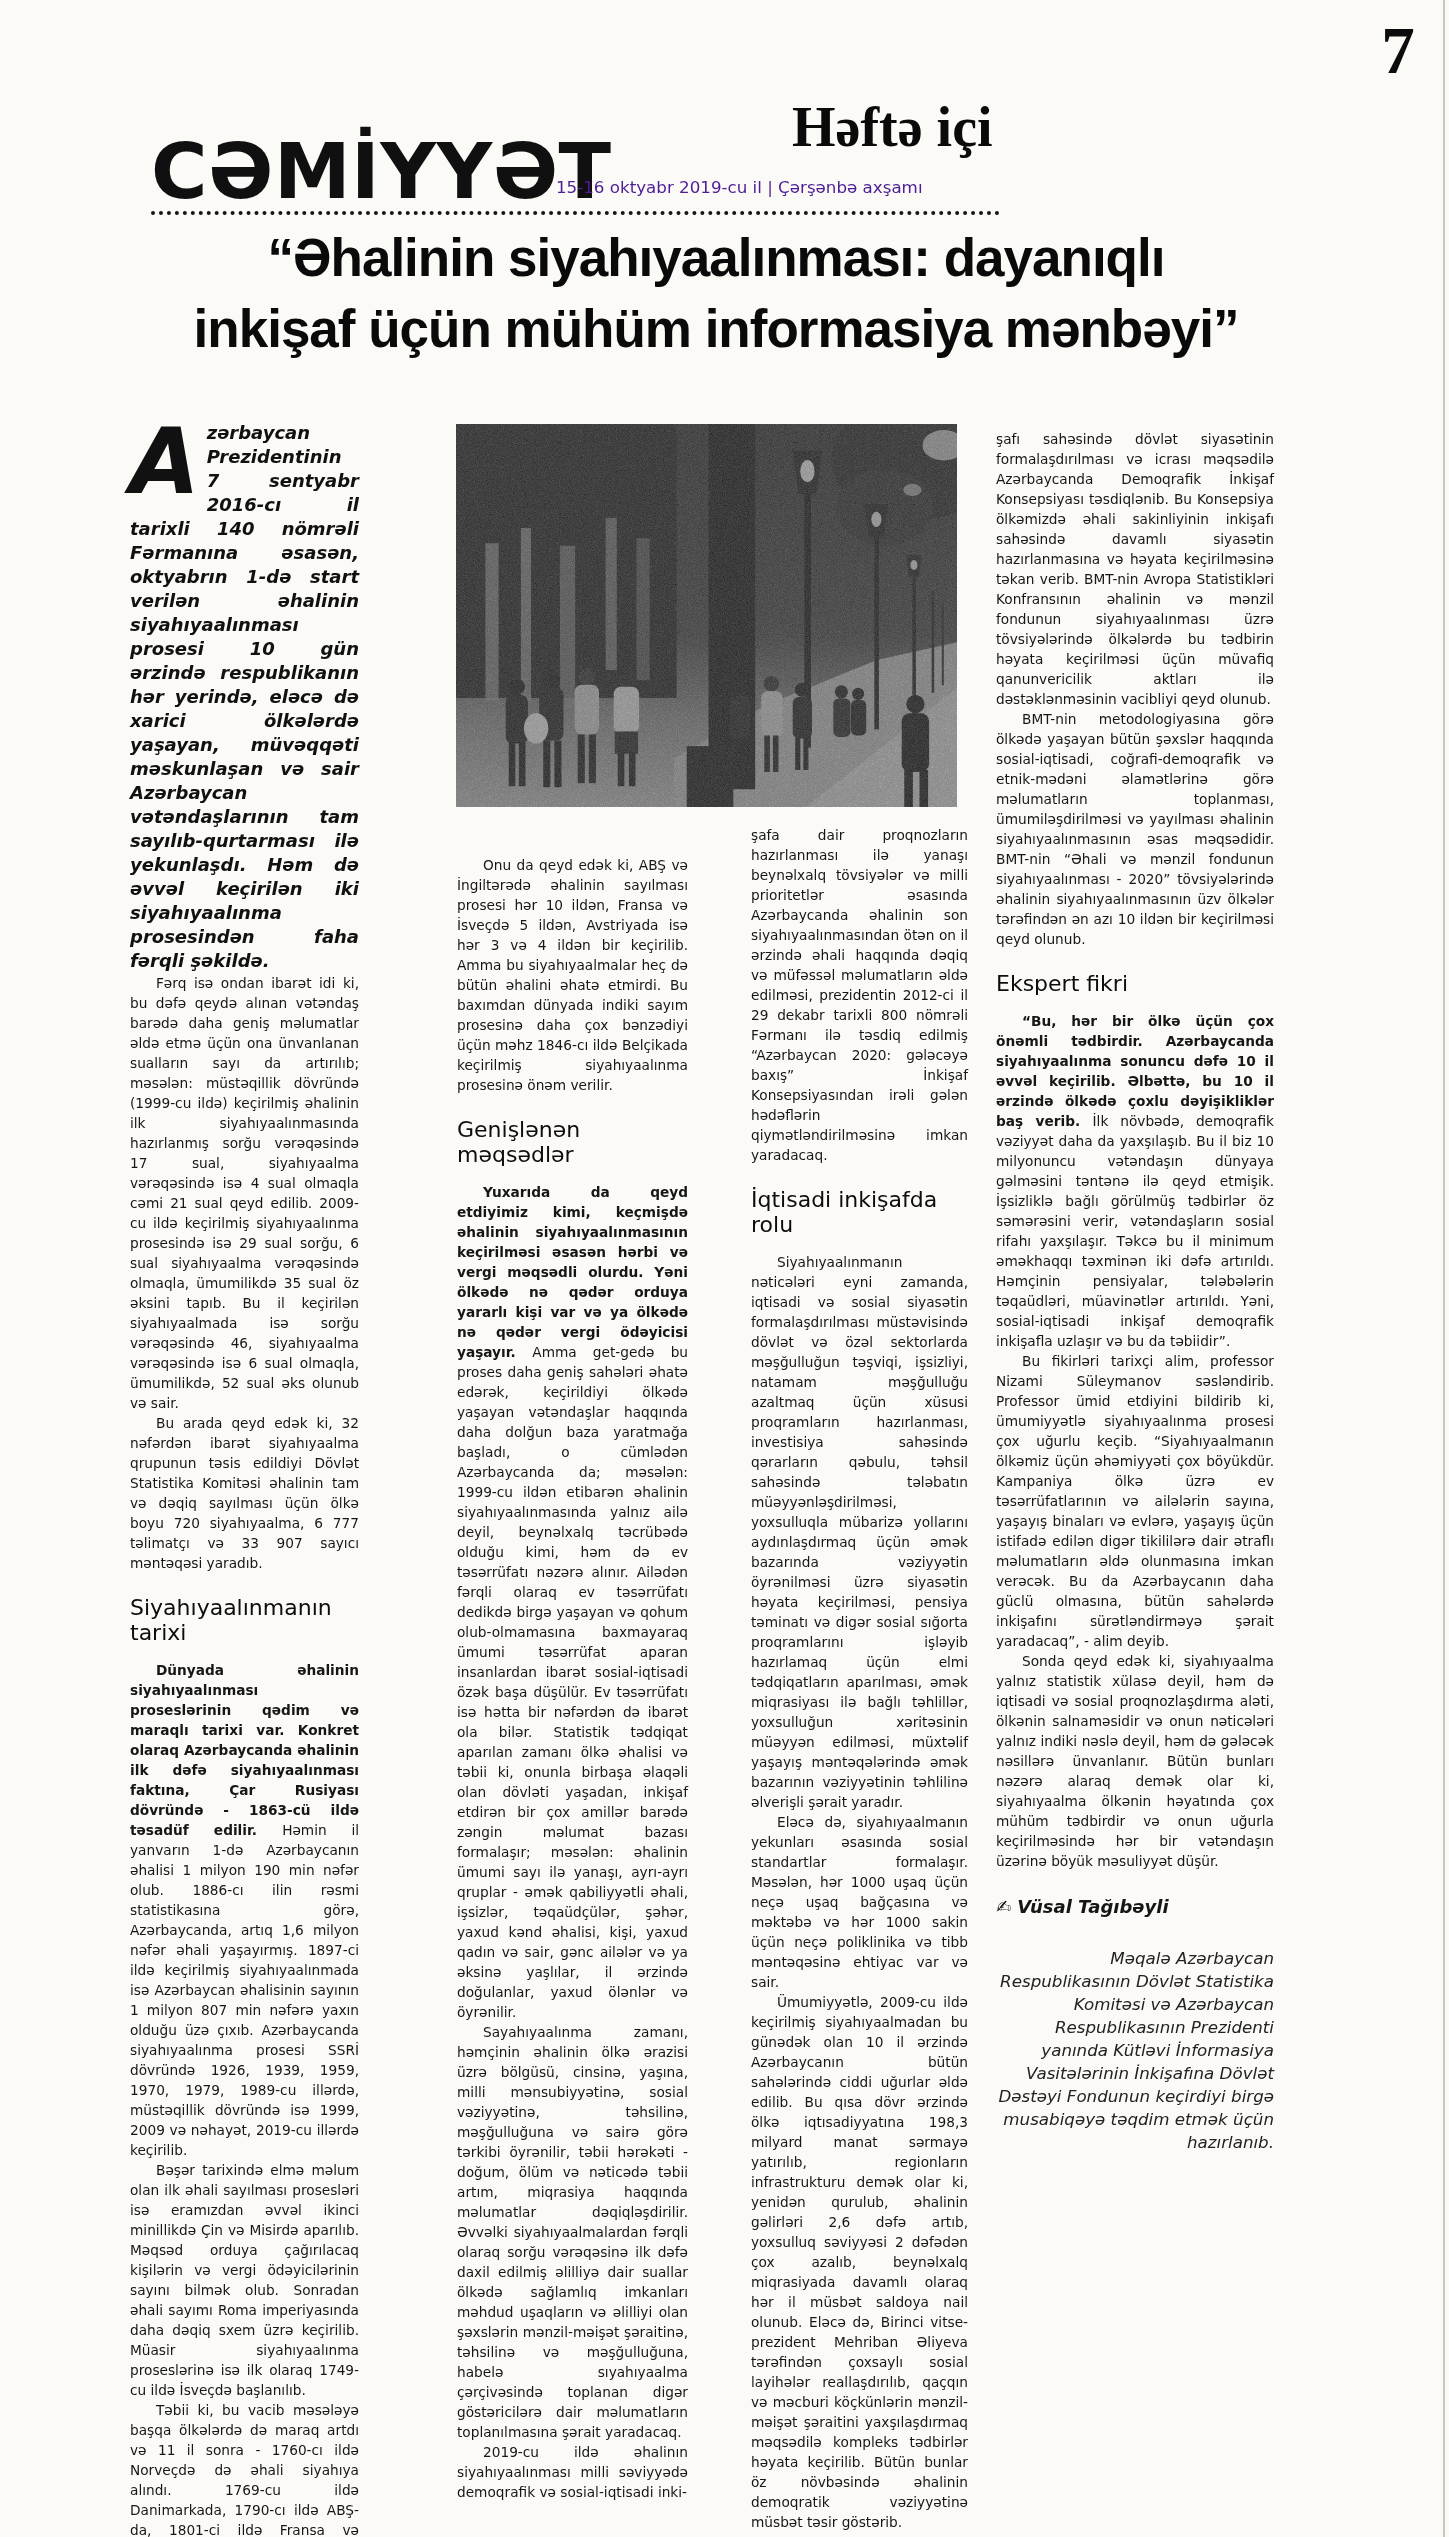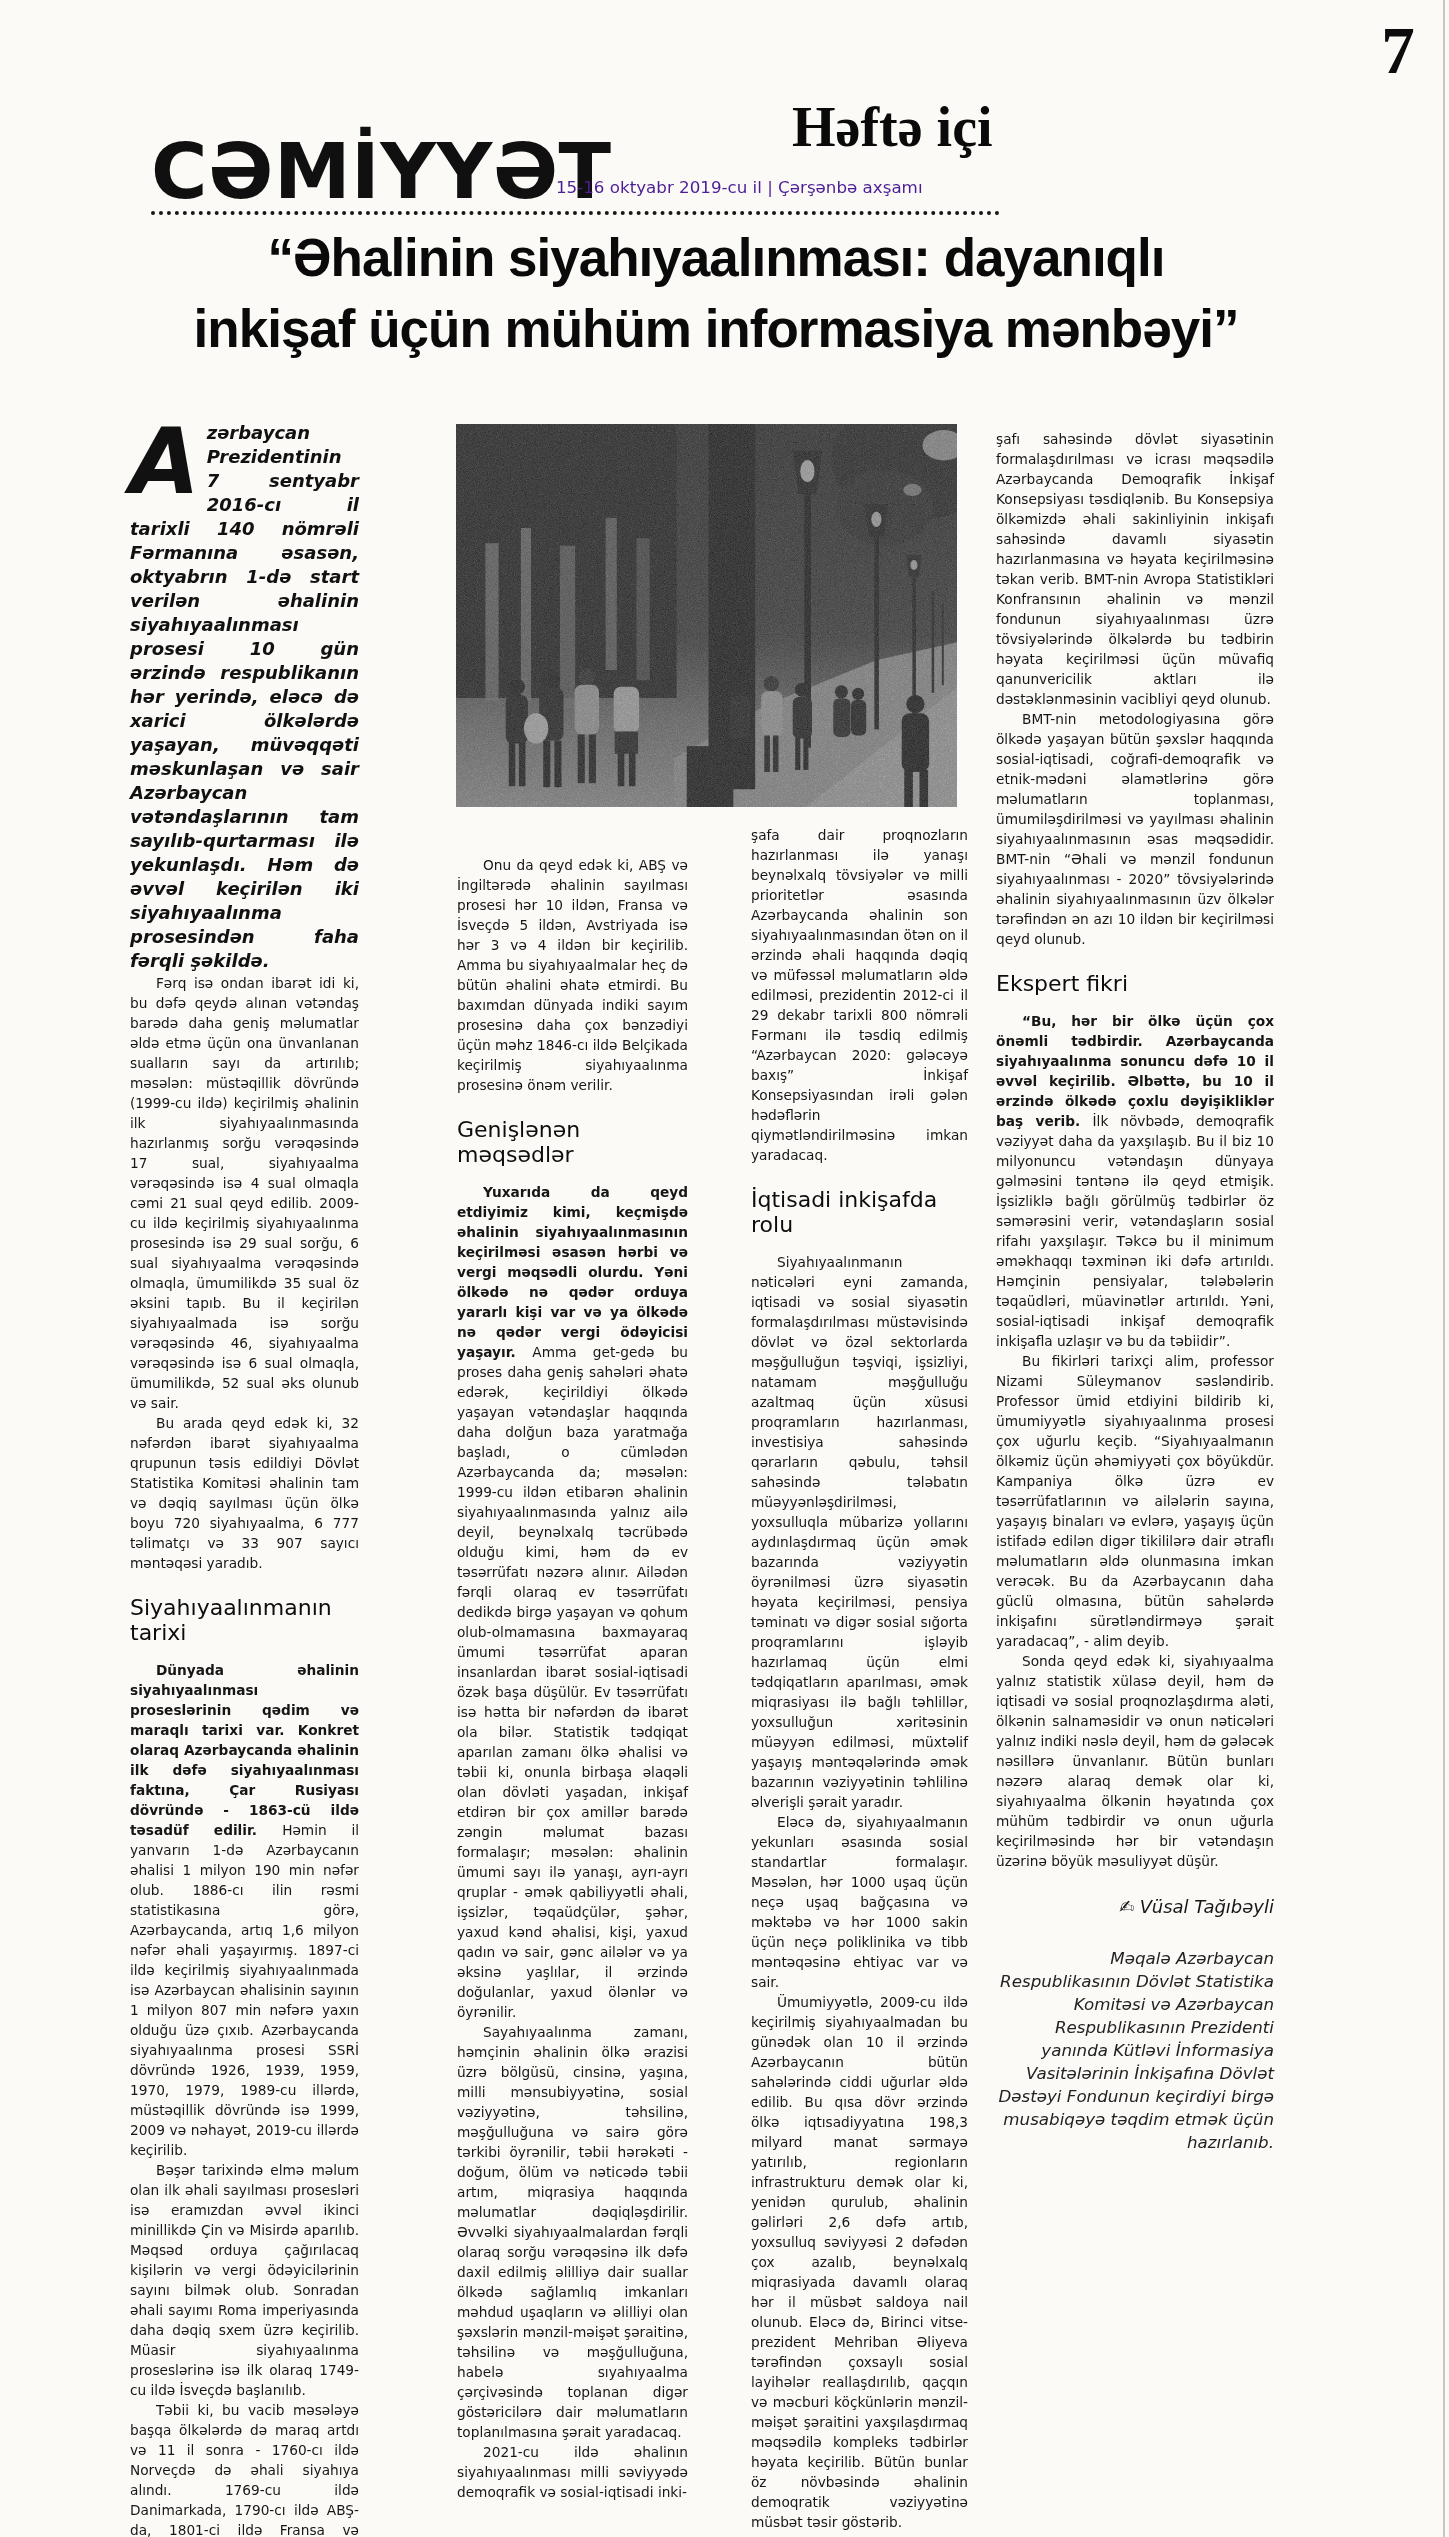--- a/index.html
+++ b/index.html
@@ -77,21 +77,21 @@
     padding:3px 7px 0 0;
     font-weight:bold;font-style:italic;
   }
   .subhead{
     margin:22px 0 15px 0;
     font-size:22px;line-height:25px;font-weight:normal;
     text-align:left;letter-spacing:0;color:#0d0d0d;
   }
   .sig{
     margin-top:26px !important;
-    text-align:right;font-weight:normal;font-style:italic;font-size:18px;
+    font-weight:bold;font-style:italic;font-size:18px;
   }
   .pen{font-style:normal;}
   .credit{
     margin-top:30px !important;
     text-align:right;font-style:italic;
     font-size:16.7px;line-height:23px;color:#222;
   }
 </style>
 </head>
 <body>
@@ -217,21 +217,21 @@
       <p class="body">Təbii ki, bu vacib məsələyə başqa ölkələrdə də maraq artdı və 11 il sonra - 1760-cı ildə Norveçdə də əhali siyahıya alındı. 1769-cu ildə Danimarkada, 1790-cı ildə ABŞ-da, 1801-ci ildə Fransa və İngiltərədə əhalinin ilk dəfə sistemli sayılması hadisəsi reallaşdırılıb. Qardaş Türkiyədə isə Osmanlı imperiyası dövründə 1870-ci ildə, Cümhuriyyət tarixində isə 1927-ci ildə ilk əhali sayımı həyata keçirilib.</p>
     </div>
 </div>
 
 <div class="col col2">
   <div>
       <p class="body">Onu da qeyd edək ki, ABŞ və İngiltərədə əhalinin sayılması prosesi hər 10 ildən, Fransa və İsveçdə 5 ildən, Avstriyada isə hər 3 və 4 ildən bir keçirilib. Amma bu siyahıyaalmalar heç də bütün əhalini əhatə etmirdi. Bu baxımdan dünyada indiki sayım prosesinə daha çox bənzədiyi üçün məhz 1846-cı ildə Belçikada keçirilmiş siyahıyaalınma prosesinə önəm verilir.</p>
       <h2 class="subhead">Genişlənən məqsədlər</h2>
       <p class="body"><strong>Yuxarıda da qeyd etdiyimiz kimi, keçmişdə əhalinin siyahıyaalınmasının keçirilməsi əsasən hərbi və vergi məqsədli olurdu. Yəni ölkədə nə qədər orduya yararlı kişi var və ya ölkədə nə qədər vergi ödəyicisi yaşayır. </strong>Amma get-gedə bu proses daha geniş sahələri əhatə edərək, keçirildiyi ölkədə yaşayan vətəndaşlar haqqında daha dolğun baza yaratmağa başladı, o cümlədən Azərbaycanda da; məsələn: 1999-cu ildən etibarən əhalinin siyahıyaalınmasında yalnız ailə deyil, beynəlxalq təcrübədə olduğu kimi, həm də ev təsərrüfatı nəzərə alınır. Ailədən fərqli olaraq ev təsərrüfatı dedikdə birgə yaşayan və qohum olub-olmamasına baxmayaraq ümumi təsərrüfat aparan insanlardan ibarət sosial-iqtisadi özək başa düşülür. Ev təsərrüfatı isə hətta bir nəfərdən də ibarət ola bilər. Statistik tədqiqat aparılan zamanı ölkə əhalisi və təbii ki, onunla birbaşa əlaqəli olan dövləti yaşadan, inkişaf etdirən bir çox amillər barədə zəngin məlumat bazası formalaşır; məsələn: əhalinin ümumi sayı ilə yanaşı, ayrı-ayrı qruplar - əmək qabiliyyətli əhali, işsizlər, təqaüdçülər, şəhər, yaxud kənd əhalisi, kişi, yaxud qadın və sair, gənc ailələr və ya əksinə yaşlılar, il ərzində doğulanlar, yaxud ölənlər və öyrənilir.</p>
       <p class="body">Sayahıyaalınma zamanı, həmçinin əhalinin ölkə ərazisi üzrə bölgüsü, cinsinə, yaşına, milli mənsubiyyətinə, sosial vəziyyətinə, təhsilinə, məşğulluğuna və sairə görə tərkibi öyrənilir, təbii hərəkəti - doğum, ölüm və nəticədə təbii artım, miqrasiya haqqında məlumatlar dəqiqləşdirilir. Əvvəlki siyahıyaalmalardan fərqli olaraq sorğu vərəqəsinə ilk dəfə daxil edilmiş əlilliyə dair suallar ölkədə sağlamlıq imkanları məhdud uşaqların və əlilliyi olan şəxslərin mənzil-məişət şəraitinə, təhsilinə və məşğulluğuna, habelə sıyahıyaalma çərçivəsində toplanan digər göstəricilərə dair məlumatların toplanılmasına şərait yaradacaq.</p>
-      <p class="body">2021-cu ildə əhalinın siyahıyaalınması milli səviyyədə demoqrafik və sosial-iqtisadi inki-</p>
+      <p class="body">2019-cu ildə əhalinın siyahıyaalınması milli səviyyədə demoqrafik və sosial-iqtisadi inki-</p>
     </div>
 </div>
 
 <div class="col col3">
   <div>
       <p class="body noindent">şafa dair proqnozların hazırlanması ilə yanaşı beynəlxalq tövsiyələr və milli prioritetlər əsasında Azərbaycanda əhalinin son siyahıyaalınmasından ötən on il ərzində əhali haqqında dəqiq və müfəssəl məlumatların əldə edilməsi, prezidentin 2012-ci il 29 dekabr tarixli 800 nömrəli Fərmanı ilə təsdiq edilmiş “Azərbaycan 2020: gələcəyə baxış” İnkişaf Konsepsiyasından irəli gələn hədəflərin qiymətləndirilməsinə imkan yaradacaq.</p>
       <h2 class="subhead">İqtisadi inkişafda rolu</h2>
       <p class="body">Siyahıyaalınmanın nəticələri eyni zamanda, iqtisadi və sosial siyasətin formalaşdırılması müstəvisində dövlət və özəl sektorlarda məşğulluğun təşviqi, işsizliyi, natamam məşğulluğu azaltmaq üçün xüsusi proqramların hazırlanması, investisiya sahəsində qərarların qəbulu, təhsil sahəsində tələbatın müəyyənləşdirilməsi, yoxsulluqla mübarizə yollarını aydınlaşdırmaq üçün əmək bazarında vəziyyətin öyrənilməsi üzrə siyasətin həyata keçirilməsi, pensiya təminatı və digər sosial sığorta proqramlarını işləyib hazırlamaq üçün elmi tədqiqatların aparılması, əmək miqrasiyası ilə bağlı təhlillər, yoxsulluğun xəritəsinin müəyyən edilməsi, müxtəlif yaşayış məntəqələrində əmək bazarının vəziyyətinin təhlilinə əlverişli şərait yaradır.</p>
       <p class="body">Eləcə də, siyahıyaalmanın yekunları əsasında sosial standartlar formalaşır. Məsələn, hər 1000 uşaq üçün neçə uşaq bağçasına və məktəbə və hər 1000 sakin üçün neçə poliklinika və tibb məntəqəsinə ehtiyac var və sair.</p>
       <p class="body">Ümumiyyətlə, 2009-cu ildə keçirilmiş siyahıyaalmadan bu günədək olan 10 il ərzində Azərbaycanın bütün sahələrində ciddi uğurlar əldə edilib. Bu qısa dövr ərzində ölkə iqtısadiyyatına 198,3 milyard manat sərmayə yatırılıb, regionların infrastrukturu demək olar ki, yenidən qurulub, əhalinin gəlirləri 2,6 dəfə artıb, yoxsulluq səviyyəsi 2 dəfədən çox azalıb, beynəlxalq miqrasiyada davamlı olaraq hər il müsbət saldoya nail olunub. Eləcə də, Birinci vitse-prezident Mehriban Əliyeva tərəfindən çoxsaylı sosial layihələr reallaşdırılıb, qaçqın və məcburi köçkünlərin mənzil-məişət şəraitini yaxşılaşdırmaq məqsədilə kompleks tədbirlər həyata keçirilib. Bütün bunlar öz növbəsində əhalinin demoqratik vəziyyətinə müsbət təsir göstərib.</p>

